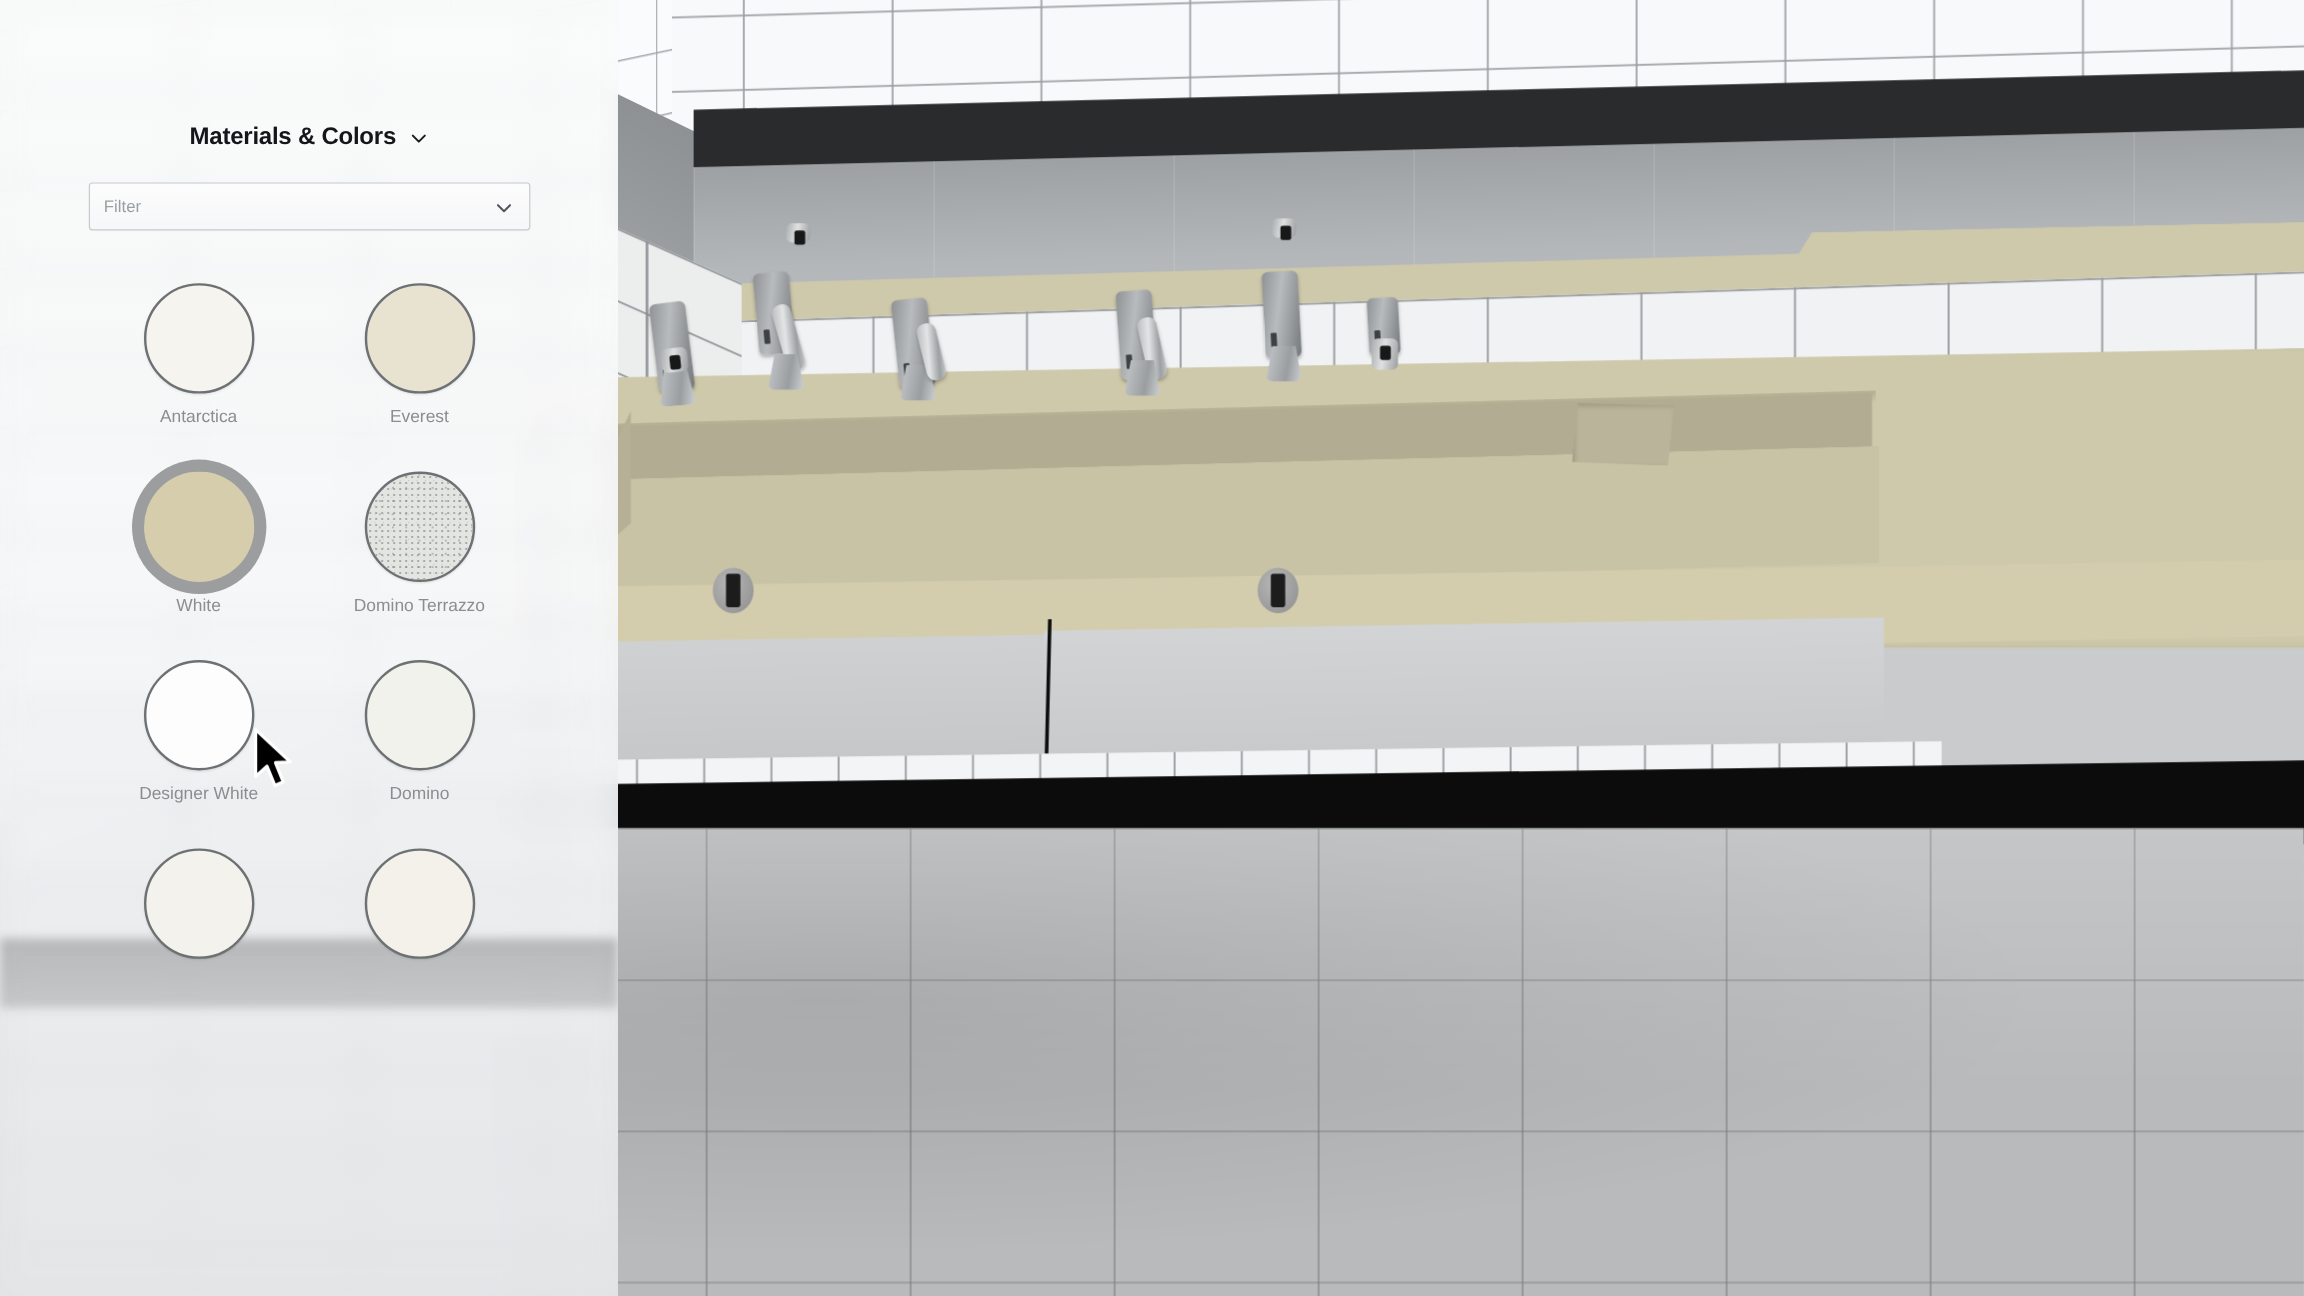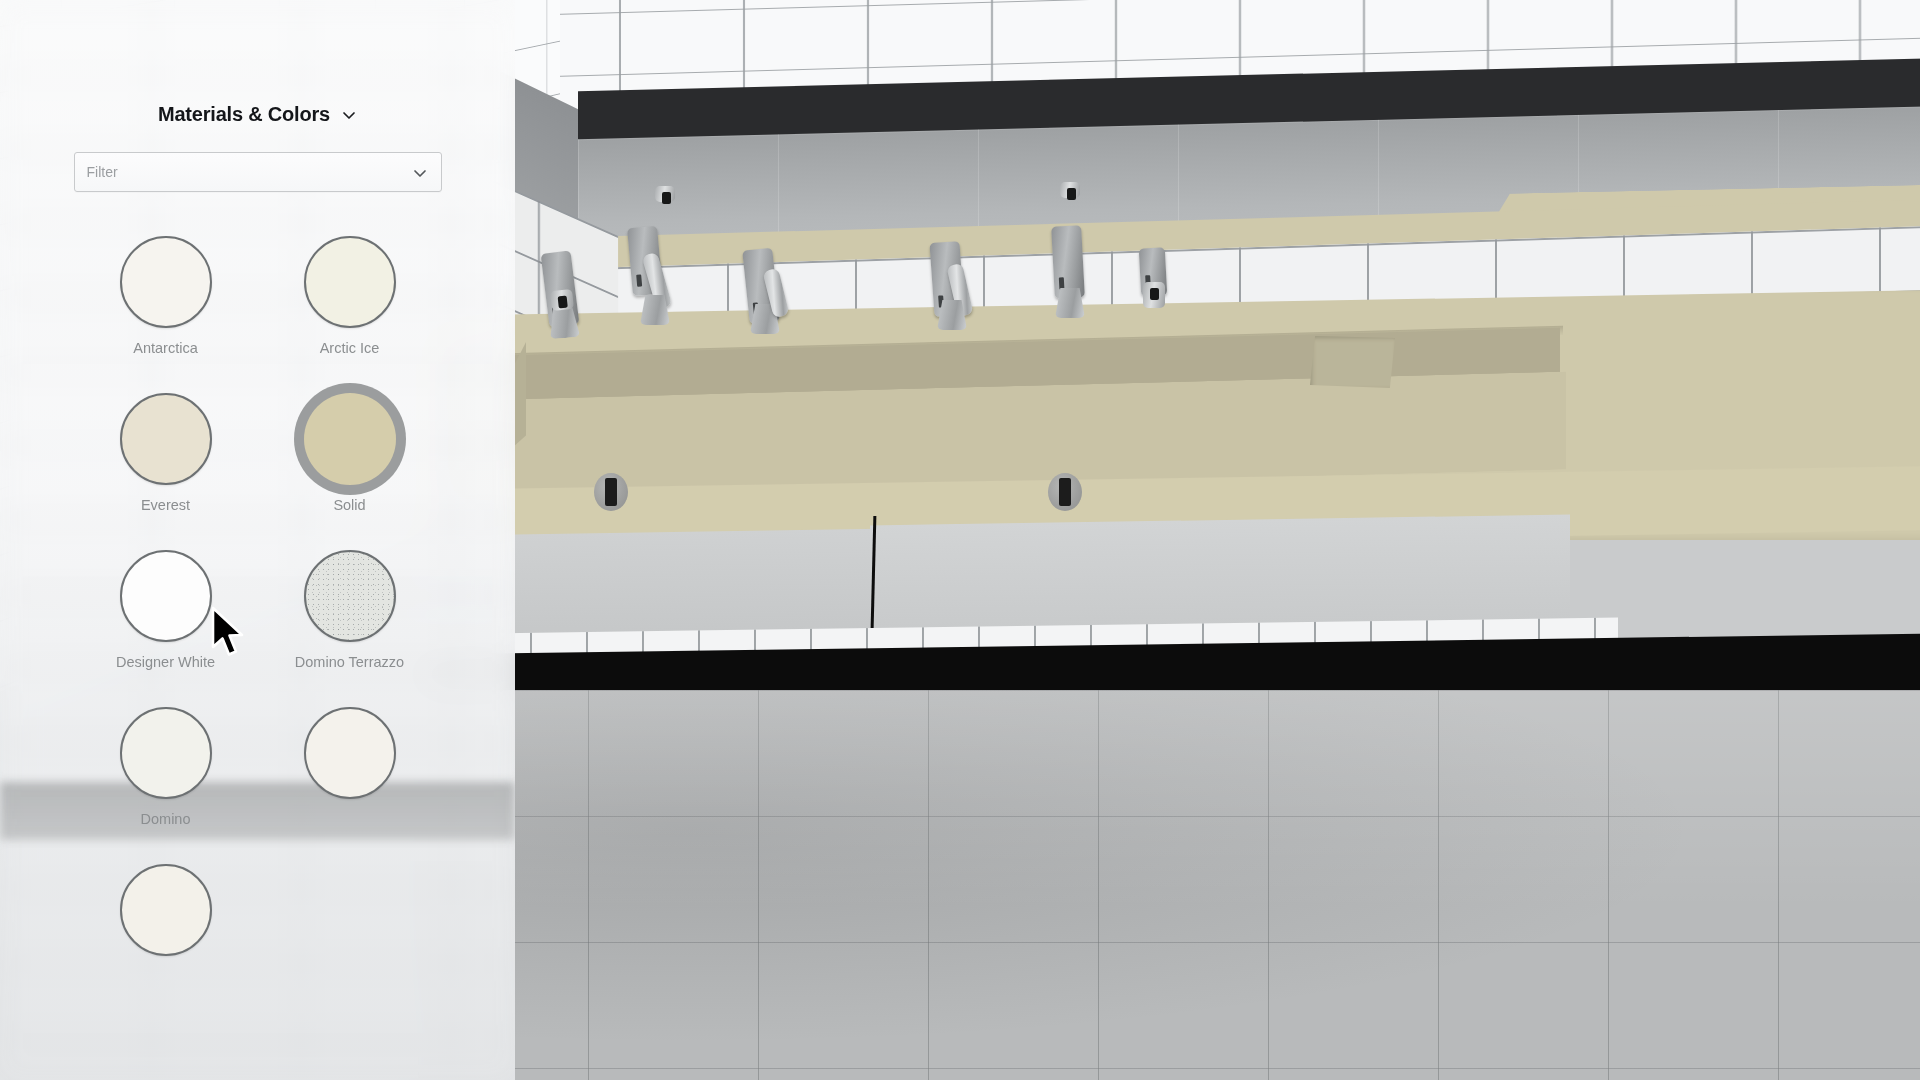--- a/index.html
+++ b/index.html
@@ -427,38 +427,34 @@
           </svg>
         </span>
       </div>
 
       <div id="swatch-grid">
           <div class="swatch-cell">
             <div class="swatch-dot" style="background: rgb(246, 244, 239);"></div>
             <div class="swatch-label">Antarctica</div>
           </div>
           <div class="swatch-cell">
-            <div class="swatch-dot" style="background: rgb(242, 241, 228);"></div>
-            <div class="swatch-label">Arctic Ice</div>
-          </div>
-          <div class="swatch-cell">
             <div class="swatch-dot" style="background: rgb(232, 226, 209);"></div>
             <div class="swatch-label">Everest</div>
           </div>
           <div class="swatch-cell selected">
             <div class="swatch-dot" style="background: rgb(213, 205, 171); box-shadow: rgb(155, 157, 158) 0px 0px 0px 10px, rgba(0, 0, 0, 0.18) 0px 1px 3px;"></div>
-            <div class="swatch-label">Solid</div>
+            <div class="swatch-label">White</div>
+          </div>
+          <div class="swatch-cell">
+            <div class="swatch-dot speckle" style="background: rgb(227, 229, 225);"></div>
+            <div class="swatch-label">Domino Terrazzo</div>
           </div>
           <div class="swatch-cell">
             <div class="swatch-dot" style="background: rgb(253, 253, 253);"></div>
             <div class="swatch-label">Designer White</div>
-          </div>
-          <div class="swatch-cell">
-            <div class="swatch-dot speckle" style="background: rgb(227, 229, 225);"></div>
-            <div class="swatch-label">Domino Terrazzo</div>
           </div>
           <div class="swatch-cell">
             <div class="swatch-dot" style="background: rgb(242, 242, 236);"></div>
             <div class="swatch-label">Domino</div>
           </div>
           <div class="swatch-cell">
             <div class="swatch-dot" style="background: rgb(244, 242, 236);"></div>
             <div class="swatch-label"></div>
           </div>
           <div class="swatch-cell">

